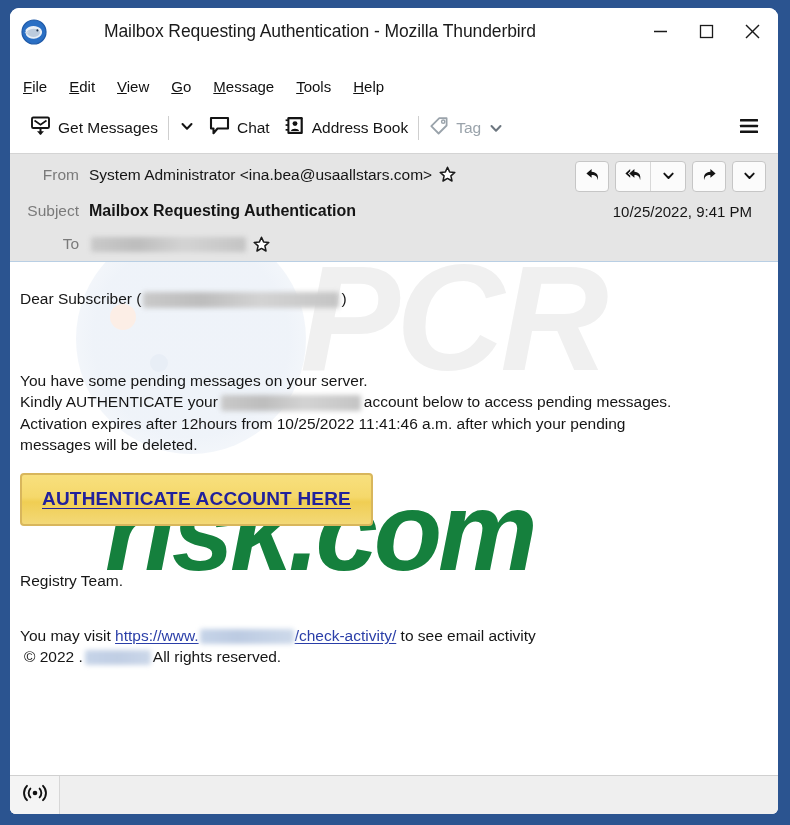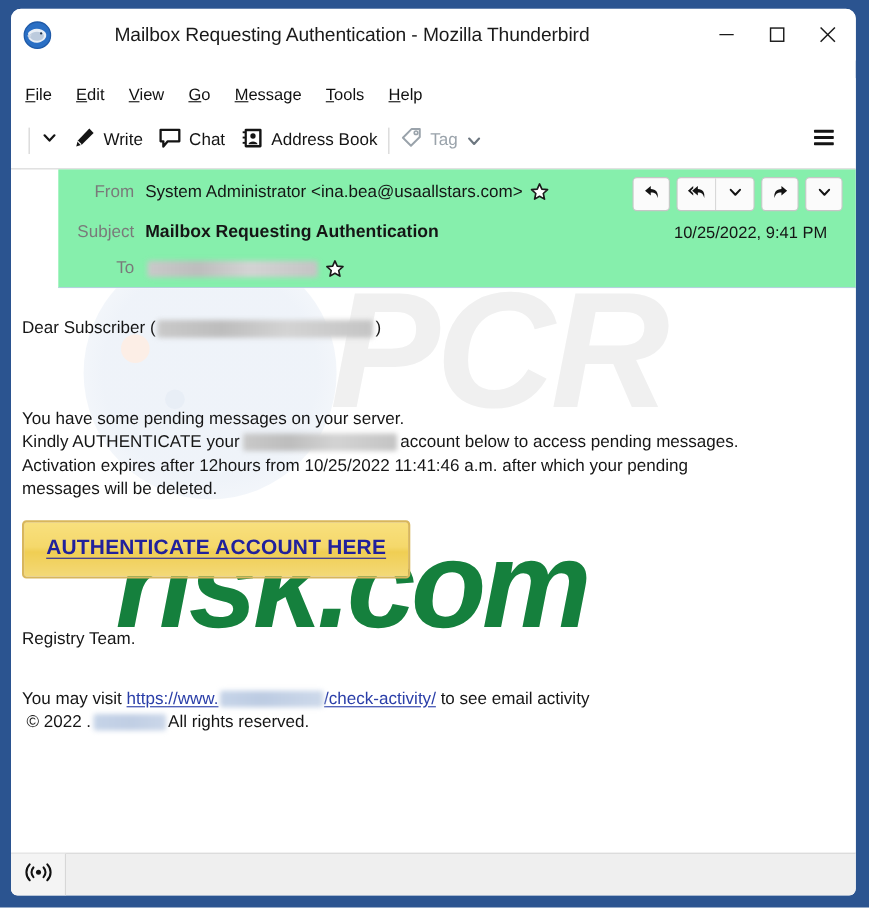--- a/index.html
+++ b/index.html
@@ -132,26 +132,25 @@
     transform: translateY(-50%);
     width: 34px;
     height: 34px;
     display: flex;
     align-items: center;
     justify-content: center;
   }
 
   
   #msg-header {
-    background: #86efac;
+    background: #e5e5e5;
     flex: 0 0 auto;
     padding: 0;
     border-bottom: 1px solid #b9cfe4;
     position: relative;
-    margin-left: 43px;
   }
   .hdr-row {
     display: flex;
     align-items: center;
     padding: 0 12px;
     position: relative;
   }
   #hdr-from-row { height: 41px; }
   #hdr-subject-row { height: 32px; }
   #hdr-to-row { height: 34px; }
@@ -417,38 +416,40 @@
     <div class="menu-item"><u>E</u><span>dit</span></div>
     <div class="menu-item"><u>V</u><span>iew</span></div>
     <div class="menu-item"><u>G</u><span>o</span></div>
     <div class="menu-item"><u>M</u><span>essage</span></div>
     <div class="menu-item"><u>T</u><span>ools</span></div>
     <div class="menu-item"><u>H</u><span>elp</span></div>
   </div>
 
   <div id="toolbar">
 
+    <div class="tb-btn">
+      <span>
+        <svg width="21" height="21" viewBox="0 0 21 21">
+          <rect x="2" y="2.5" width="17" height="10.5" rx="1.3" fill="none" stroke="#141414" stroke-width="1.9"></rect>
+          <path d="M4.5 5.5 L10.5 9.6 L16.5 5.5" fill="none" stroke="#141414" stroke-width="1.7"></path>
+          <line x1="10.5" y1="12.5" x2="10.5" y2="19.3" stroke="#141414" stroke-width="2"></line>
+          <path d="M7 16.3 L10.5 20 L14 16.3 Z" fill="#141414"></path>
+        </svg>
+      </span>
+      <span class="tb-label">Get Messages</span>
+    </div>
     <div class="tb-sep"></div>
     <div class="tb-caret">
       <span>
         <svg width="14" height="14" viewBox="0 0 14 14">
             <path d="M2.5 5 L7 9.8 L11.5 5" fill="none" stroke="#141414" stroke-width="2" stroke-linecap="round" stroke-linejoin="round"></path>
           </svg>
       </span>
     </div>
 
-    <div class="tb-btn">
-      <span>
-        <svg width="20" height="20" viewBox="0 0 20 20">
-          <path d="M14.2 1.9 L18.1 5.8 L7.3 16.6 L2.3 18.1 L3.6 12.9 Z" fill="#141414"></path>
-          <path d="M3.4 13.1 L6.9 16.6" stroke="#ffffff" stroke-width="1.1"></path>
-        </svg>
-      </span>
-      <span class="tb-label">Write</span>
-    </div>
 
     <div class="tb-btn">
       <span>
         <svg width="21" height="21" viewBox="0 0 21 21">
           <path d="M2 3 H19 V13.5 H8.5 L4.5 18.2 V13.5 H2 Z" fill="none" stroke="#141414" stroke-width="2.1" stroke-linejoin="round"></path>
         </svg>
       </span>
       <span class="tb-label">Chat</span>
     </div>
 

